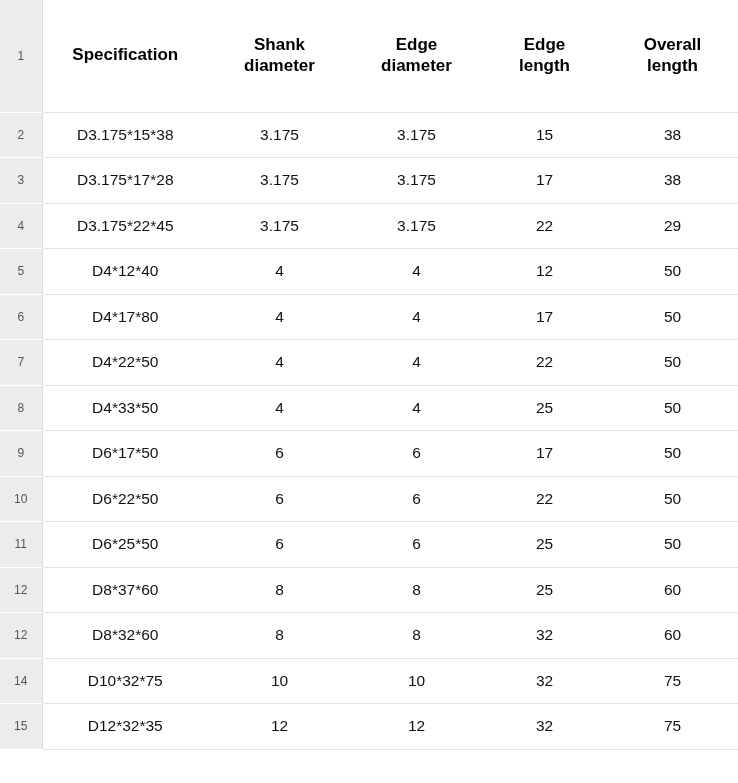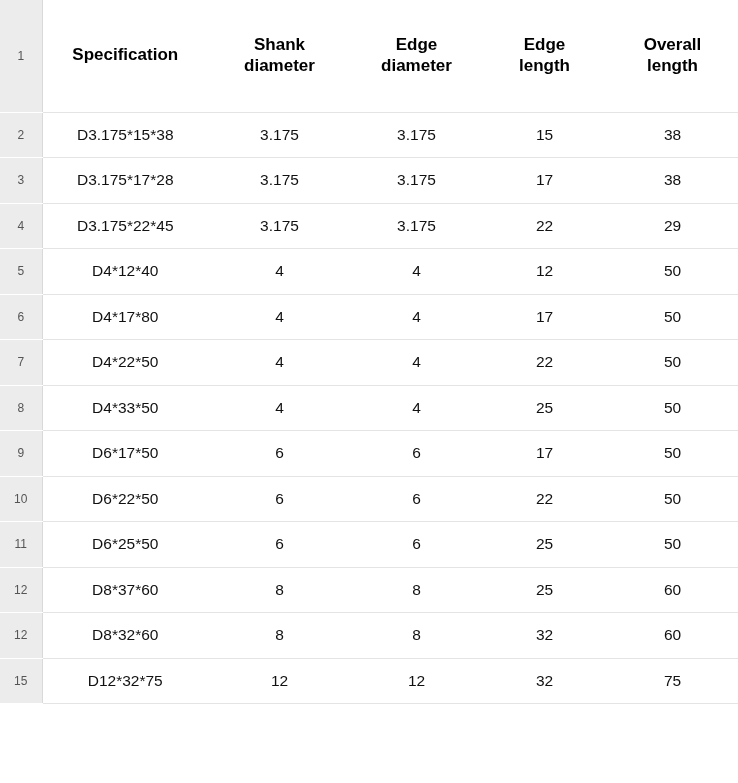--- a/index.html
+++ b/index.html
@@ -206,24 +206,32 @@
 
       <tr class="data-row">
         <td class="rowhead">12</td>
         <td class="cell spec">D8*32*60</td>
         <td class="cell">8</td>
         <td class="cell">8</td>
         <td class="cell">32</td>
         <td class="cell">60</td>
       </tr>
 
+      <tr class="data-row">
+        <td class="rowhead">14</td>
+        <td class="cell spec">D10*32*75</td>
+        <td class="cell">10</td>
+        <td class="cell">10</td>
+        <td class="cell">32</td>
+        <td class="cell">75</td>
+      </tr>
 
       <tr class="data-row">
         <td class="rowhead">15</td>
-        <td class="cell spec">D12*32*75</td>
+        <td class="cell spec">D12*32*35</td>
         <td class="cell">12</td>
         <td class="cell">12</td>
         <td class="cell">32</td>
         <td class="cell">75</td>
       </tr>
     </tbody>
   </table>
 </div>
 
 </body></html>

